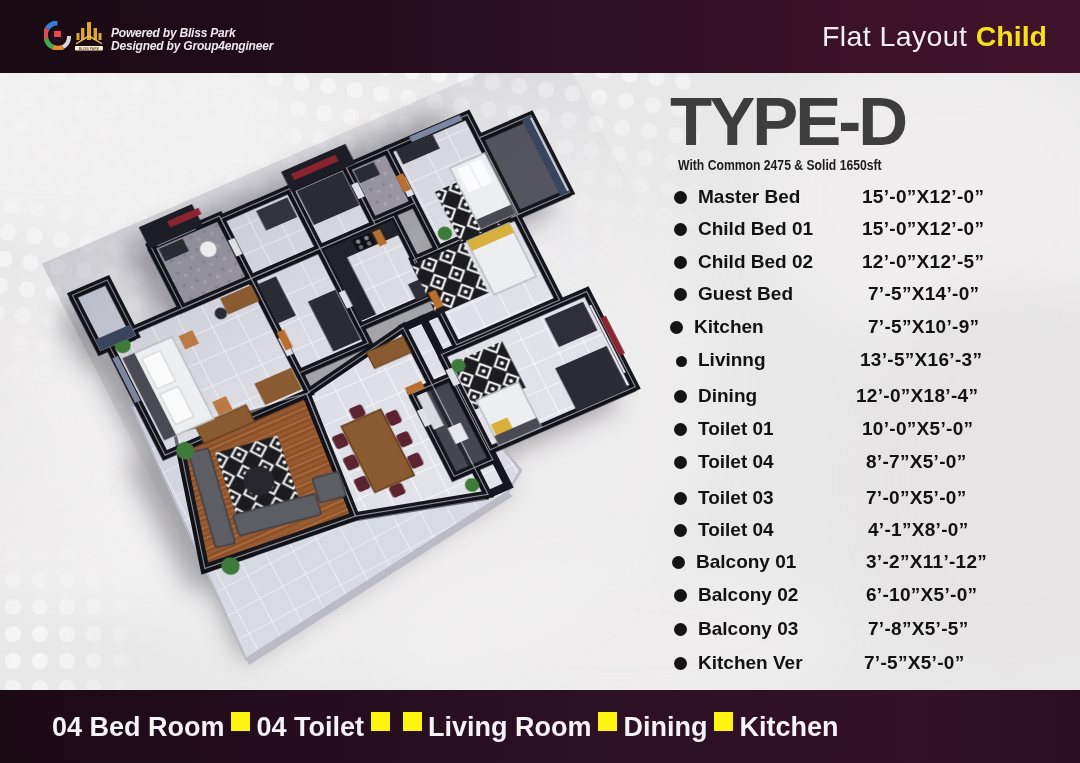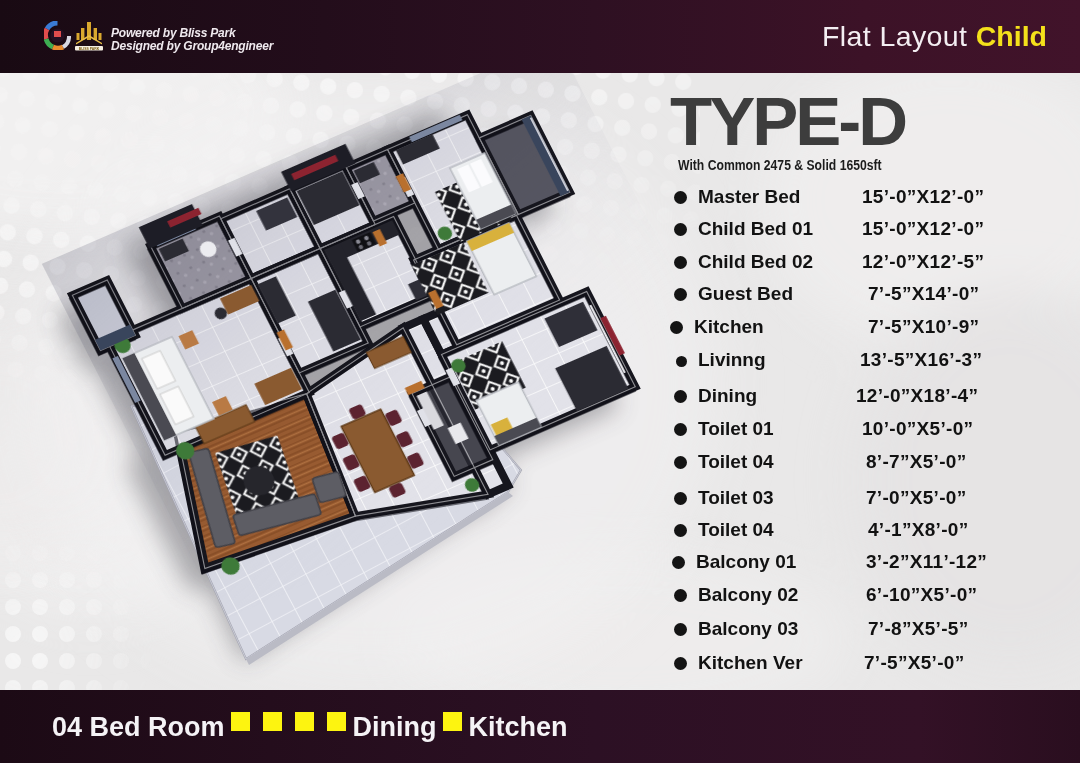--- a/index.html
+++ b/index.html
@@ -473,19 +473,21 @@
 <div class="row" style="top:652px">
     <span class="dot"></span>
     <span class="lb">Kitchen Ver</span>
     <span class="dm" style="left:192px">7’-5”X5’-0”</span>
   </div>
 
 <div id="botbar" class="abs"></div>
 <div id="legend" class="abs">
   <span>04 Bed Room</span>
     <span class="ysq"></span>
+    <span>04 Toilet</span>
     <span class="ysq"></span>
     <span class="ysq"></span>
+    <span>Living Room</span>
     <span class="ysq"></span>
     <span>Dining</span>
     <span class="ysq"></span>
     <span>Kitchen</span>
 </div>
 
 </body></html>

